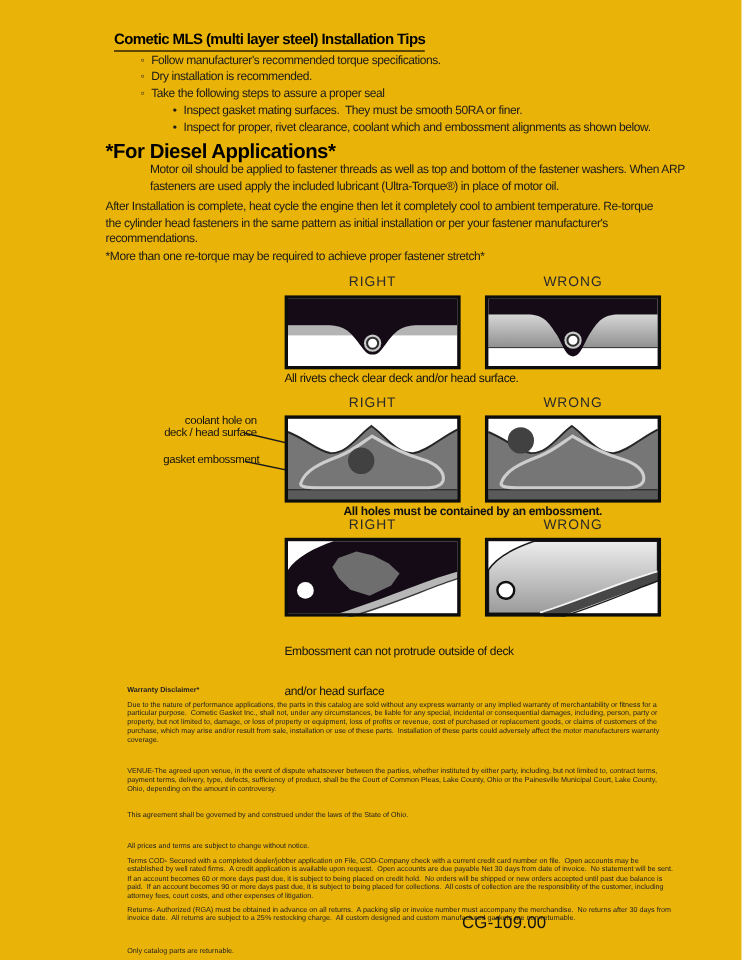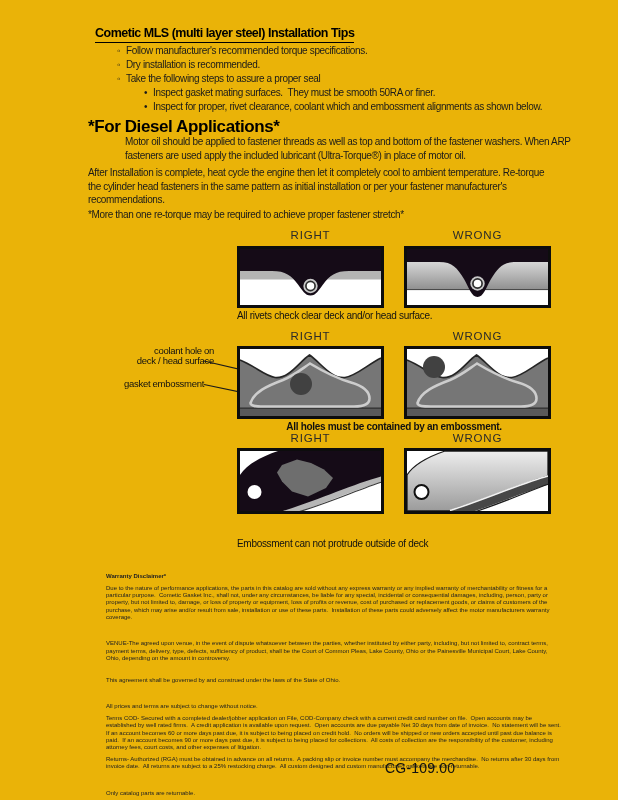--- a/index.html
+++ b/index.html
@@ -25,21 +25,21 @@
 
   svg.fig { position:absolute; display:block; }
 
   .fig-caption { font-size:10px; letter-spacing:-0.3px; color:#111; white-space:pre-wrap; }
   .cap1 { left:237px; top:310px; }
   .cap2 { left:237px; top:421px; width:314px; text-align:center;font-weight:bold; }
   .cap3 { left:237px; top:516px; line-height:11px; }
 
   .side-label { text-align:right; font-size:9.5px; letter-spacing:-0.3px; line-height:9.5px; color:#111; }
   .sl1 { left:110px; top:346px; width:104px; }
-  .sl2 { left:100px; top:379px; width:104px; }
+  .sl2 { left:112px; top:379px; width:104px; }
 
   .leader { left:198px; top:352px; pointer-events:none; }
 
   .disclaimer { left:106px; top:573px; width:457px; font-size:6px; line-height:7.3px; color:#222; }
   .disclaimer p { margin:0 0 4.5px 0; white-space:pre-wrap; }
   .disc-h { font-weight:bold; margin:0 0 6px 0; }
 
   .code { left:385px; top:760px; font-size:14px; letter-spacing:0.2px; color:#111; }
 </style>
 </head>
@@ -155,20 +155,21 @@
     <path d="M41,3 C 25,8.5 10,16 3,27 L3,63 L46,63 C 80,52.5 118,35.5 144,28.5 L144,3 Z" fill="url(#gBand3)" stroke="#1a1a1a" stroke-width="1.3"></path>
     <path d="M49,65.5 C 84,55 120,39 145,31.5" fill="none" stroke="#474747" stroke-width="9"></path>
     <path d="M46,62.5 C 80,52 118,35 144,28" fill="none" stroke="#f2f2f2" stroke-width="1.6"></path>
     <path d="M53,69.5 C 90,59 124,43 145,36" fill="none" stroke="#1c1c1c" stroke-width="1.2"></path>
     <circle cx="17.5" cy="44" r="7" fill="#ffffff" stroke="#111111" stroke-width="2"></circle>
     <rect x="1.5" y="1.5" width="144" height="63" fill="none" stroke="#0d0d0d" stroke-width="3"></rect>
   </svg>
 
   <div class="abs fig-caption cap3">
     <div>Embossment can not protrude outside of deck</div>
+    <div>and/or head surface</div>
   </div>
 
   <div class="abs disclaimer">
     <p class="disc-h">Warranty Disclaimer*</p>
     <p>Due to the nature of performance applications, the parts in this catalog are sold without any express warranty or any implied warranty of merchantability or fitness for a particular purpose.  Cometic Gasket Inc., shall not, under any circumstances, be liable for any special, incidental or consequential damages, including, person, party or property, but not limited to, damage, or loss of property or equipment, loss of profits or revenue, cost of purchased or replacement goods, or claims of customers of the purchase, which may arise and/or result from sale, installation or use of these parts.  Installation of these parts could adversely affect the motor manufacturers warranty coverage.</p>
     <p>
       <span style="display:block">VENUE-The agreed upon venue, in the event of dispute whatsoever between the parties, whether instituted by either party, including, but not limited to, contract terms, payment terms, delivery, type, defects, sufficiency of product, shall be the Court of Common Pleas, Lake County, Ohio or the Painesville Municipal Court, Lake County, Ohio, depending on the amount in controversy.</span>
       <span style="display:block">This agreement shall be governed by and construed under the laws of the State of Ohio.</span>
     </p>
     <p>All prices and terms are subject to change without notice.</p>

